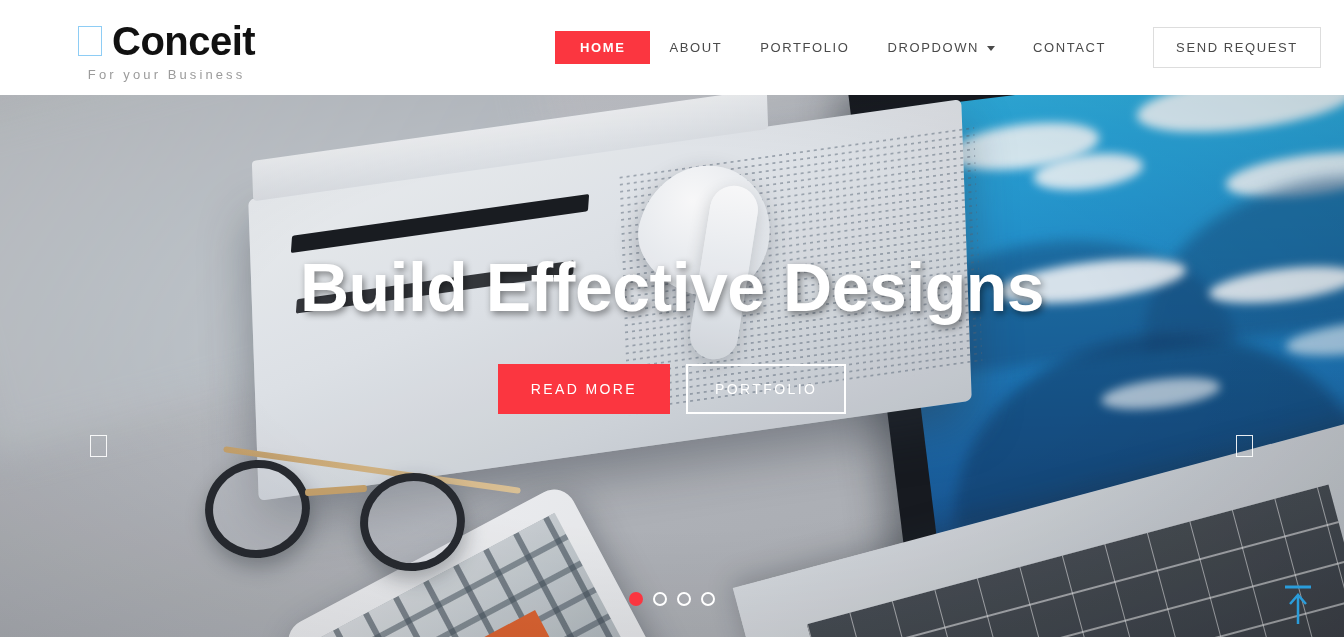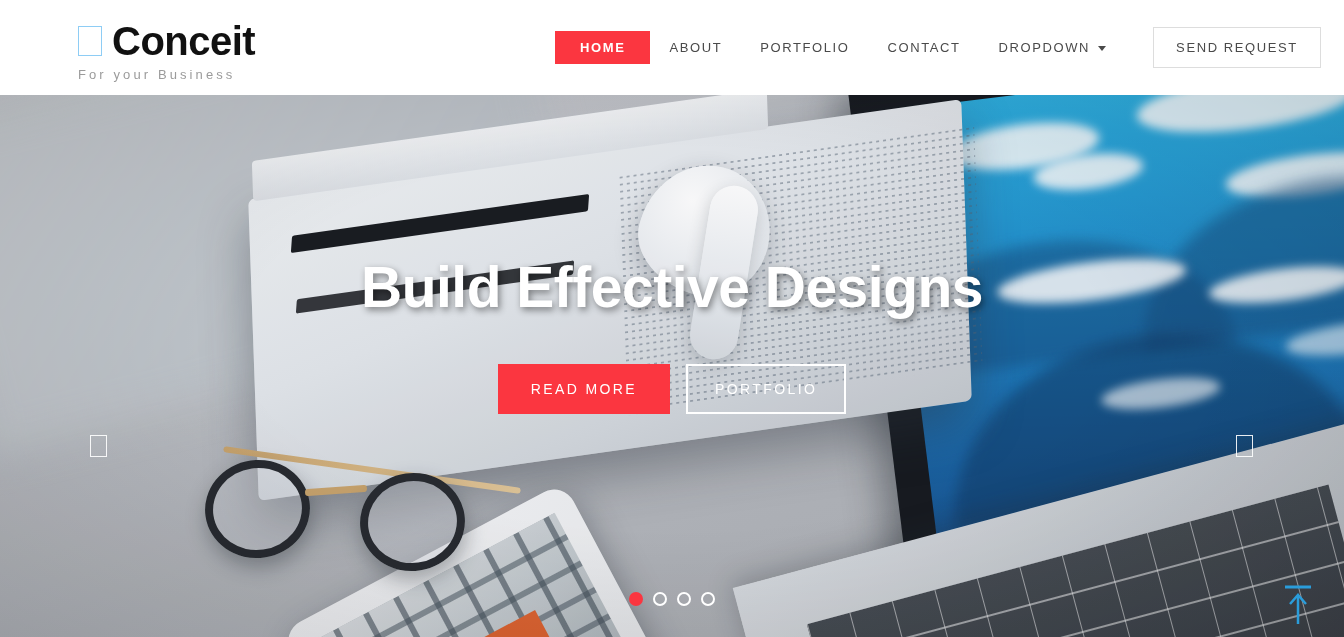--- a/index.html
+++ b/index.html
@@ -34,20 +34,21 @@
   .brand-name {
     font-size:40px; font-weight:bold;
     color:#111111; letter-spacing:-0.5px;
     line-height:42px;
   }
   .brand-tag {
     font-size:13px; color:#9b9b9b;
     letter-spacing:3.1px;
     margin-top:5px; margin-left:0px;
     white-space:nowrap;
+    text-align:center;
   }
 
   .nav {
     position:absolute; left:555px; top:0;
     height:95px;
     display:flex; align-items:center;
   }
   .nav-item {
     font-size:13px; letter-spacing:1.6px;
     color:#4a4a4a; text-transform:uppercase;
@@ -274,21 +275,21 @@
 
   
   .hero-content {
     position:absolute; inset:0;
     display:flex; flex-direction:column;
     align-items:center; justify-content:flex-start;
     padding-top:155px;
     z-index:10;
   }
   .hero-title {
-    font-size:57px; font-weight:bold; color:#ffffff;
+    font-size:68px; font-weight:bold; color:#ffffff;
     letter-spacing:-0.5px; line-height:74px;
     text-shadow:2px 3px 7px rgba(0,0,0,0.45);
     white-space:nowrap;
   }
   .hero-sub {
     margin-top:18px;
     font-size:21px; color:#f2f3f4;
     letter-spacing:6px;
     text-shadow:1px 2px 5px rgba(0,0,0,0.45);
     white-space:nowrap;
@@ -363,25 +364,25 @@
     <div class="nav-item active">
       <span>HOME</span>
     </div>
     <div class="nav-item">
       <span>ABOUT</span>
     </div>
     <div class="nav-item">
       <span>PORTFOLIO</span>
     </div>
     <div class="nav-item">
-      <span>CONTACT</span>
-    </div>
-    <div class="nav-item">
       <span>DROPDOWN</span>
       <span class="caret"></span>
+    </div>
+    <div class="nav-item">
+      <span>CONTACT</span>
     </div>
     <button class="cta-btn">SEND REQUEST</button>
   </nav>
 
 </div>
 
 <div class="hero">
 
   <div class="photo">
     <div class="desk"></div>

